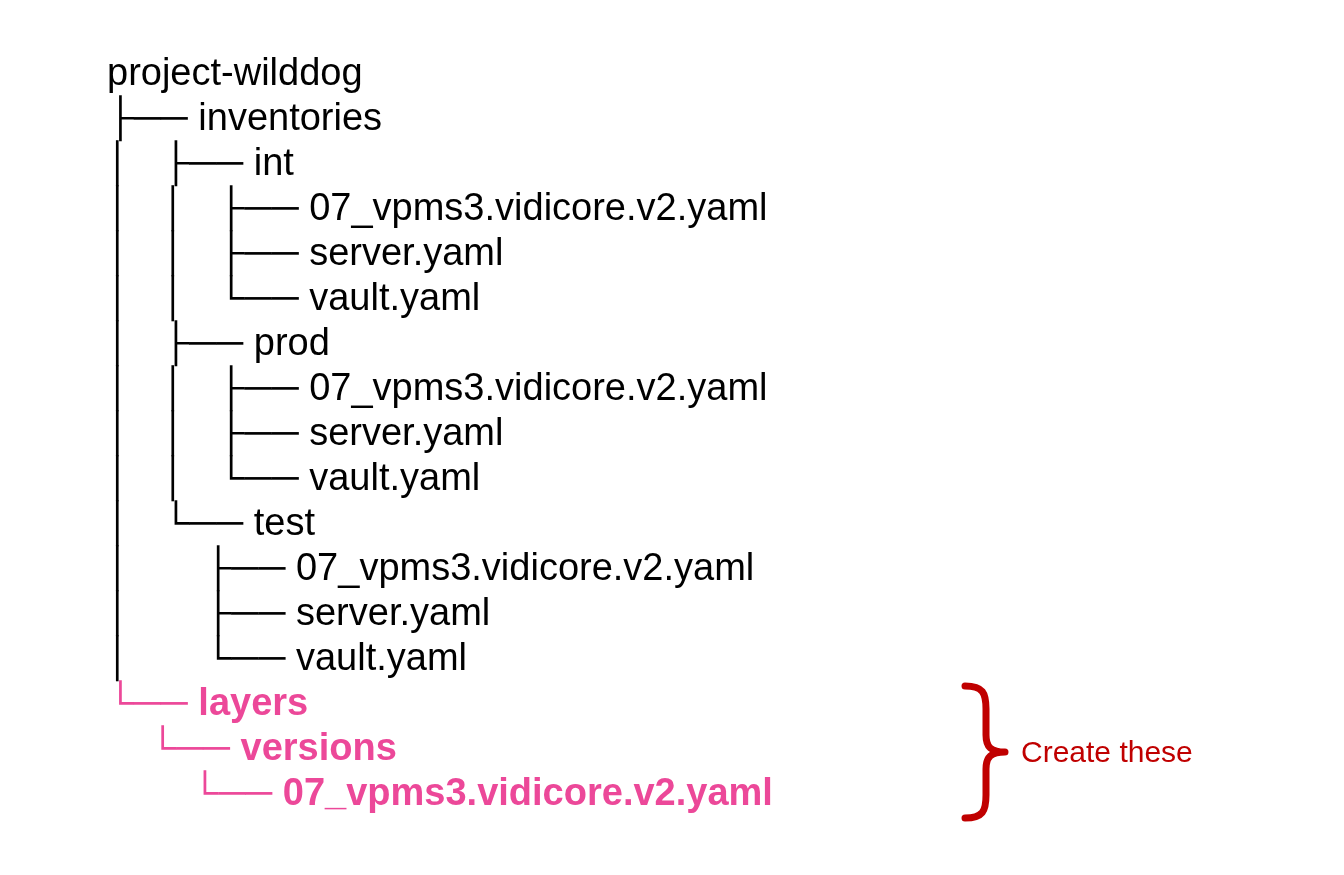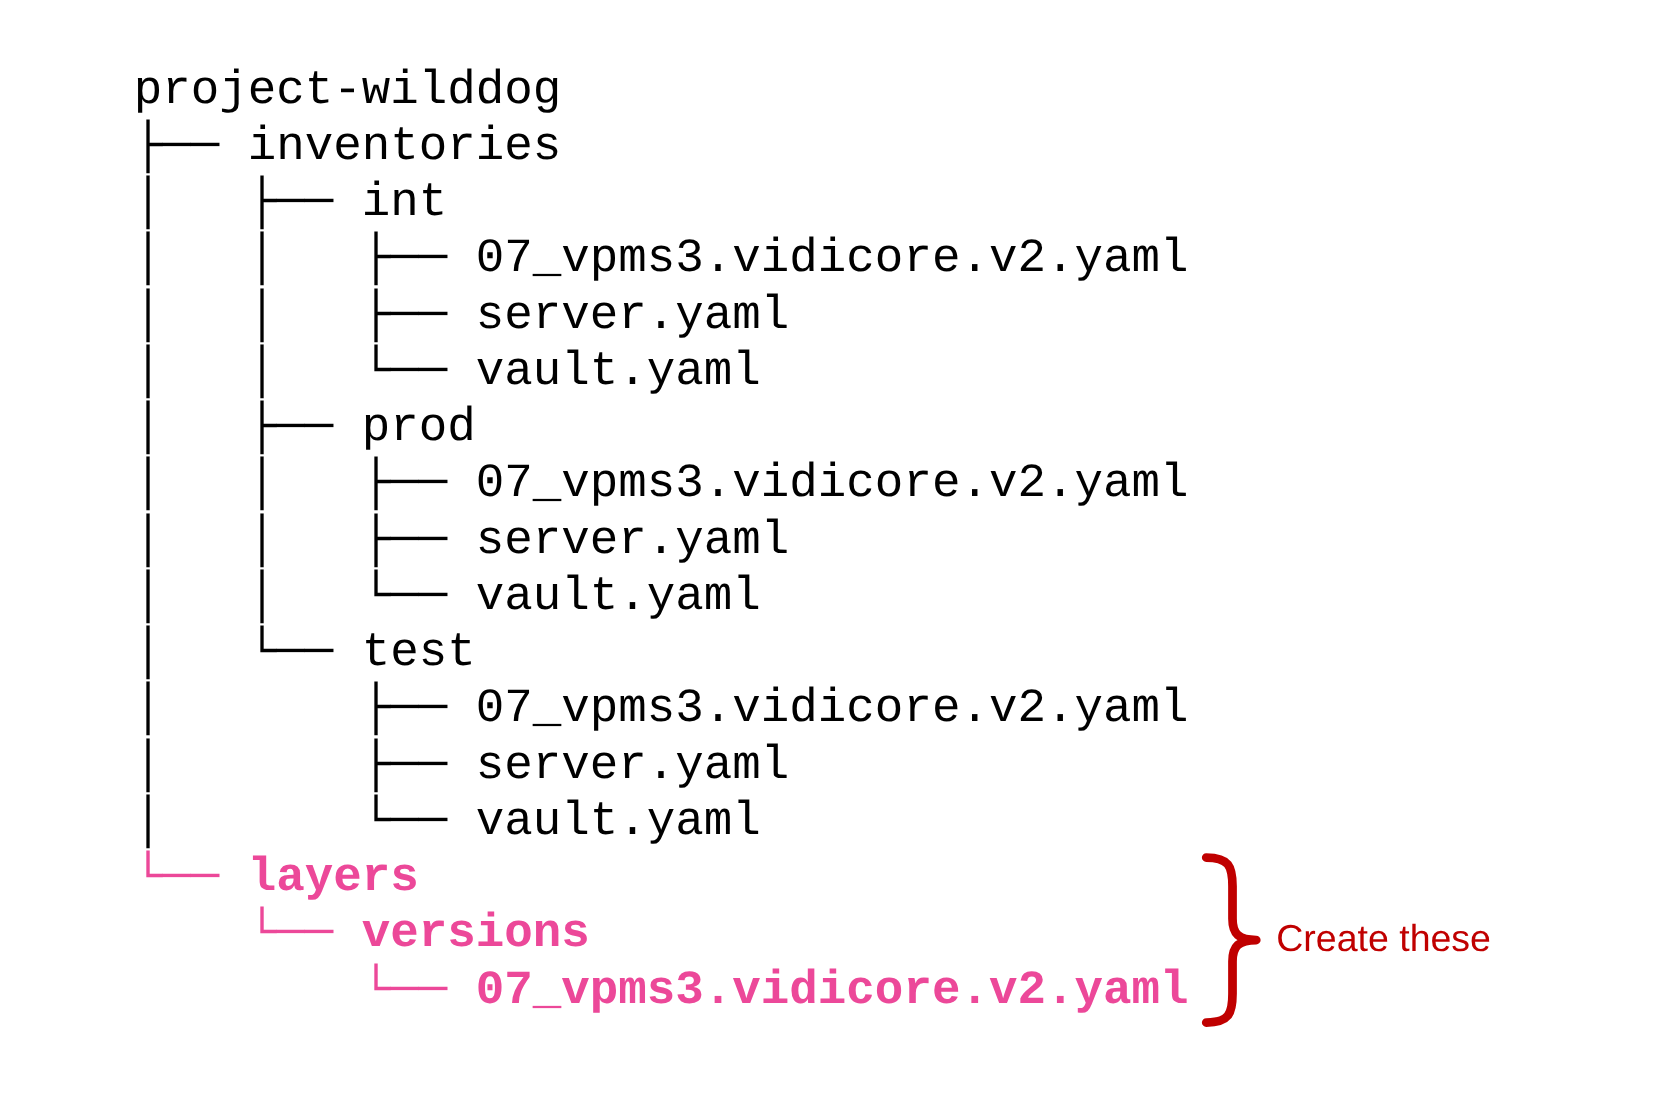--- a/index.html
+++ b/index.html
@@ -11,21 +11,21 @@
     position: relative;
     width: 1344px;
     height: 875px;
     background: #ffffff;
     overflow: hidden;
   }
   .tree {
     position: absolute;
     left: 107px;
     top: 50px;
-    font-family: Liberation Mono, monospace;
+    font-family: Liberation Sans, sans-serif;
     font-size: 38px;
     line-height: 45px;
     color: #000000;
     white-space: pre;
   }
   .tree-line {
     height: 45px;
     white-space: pre;
   }
   .tree-line.highlight {

